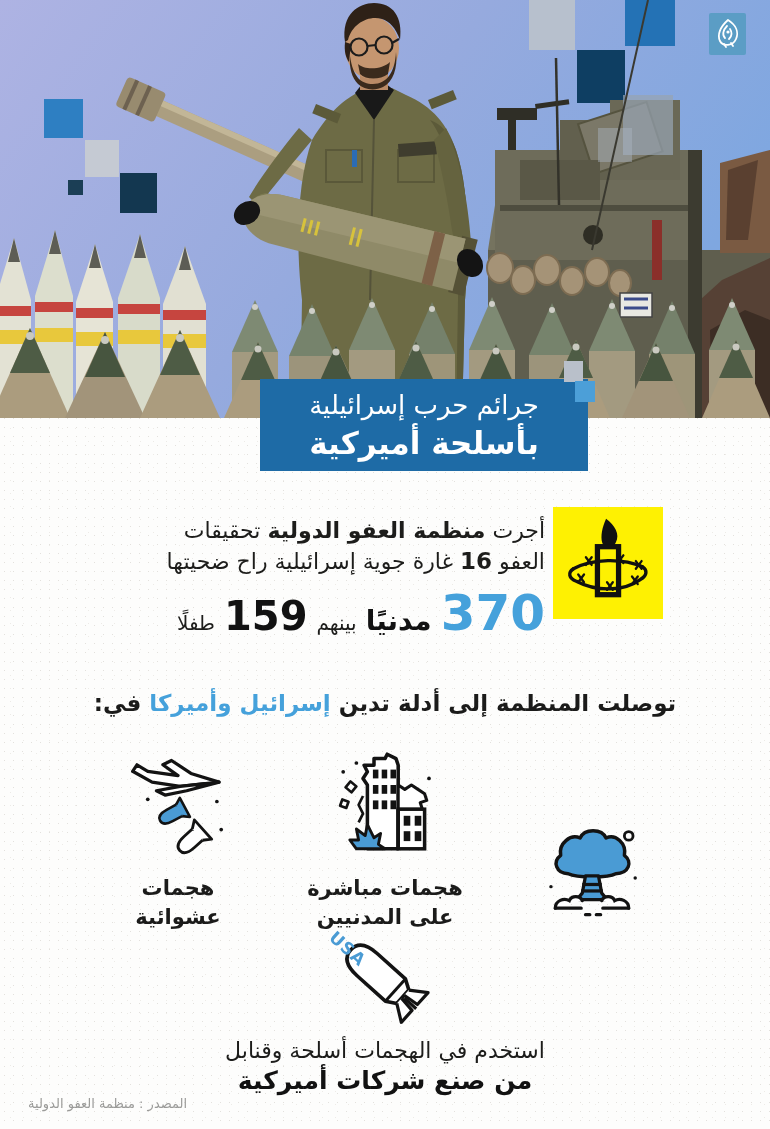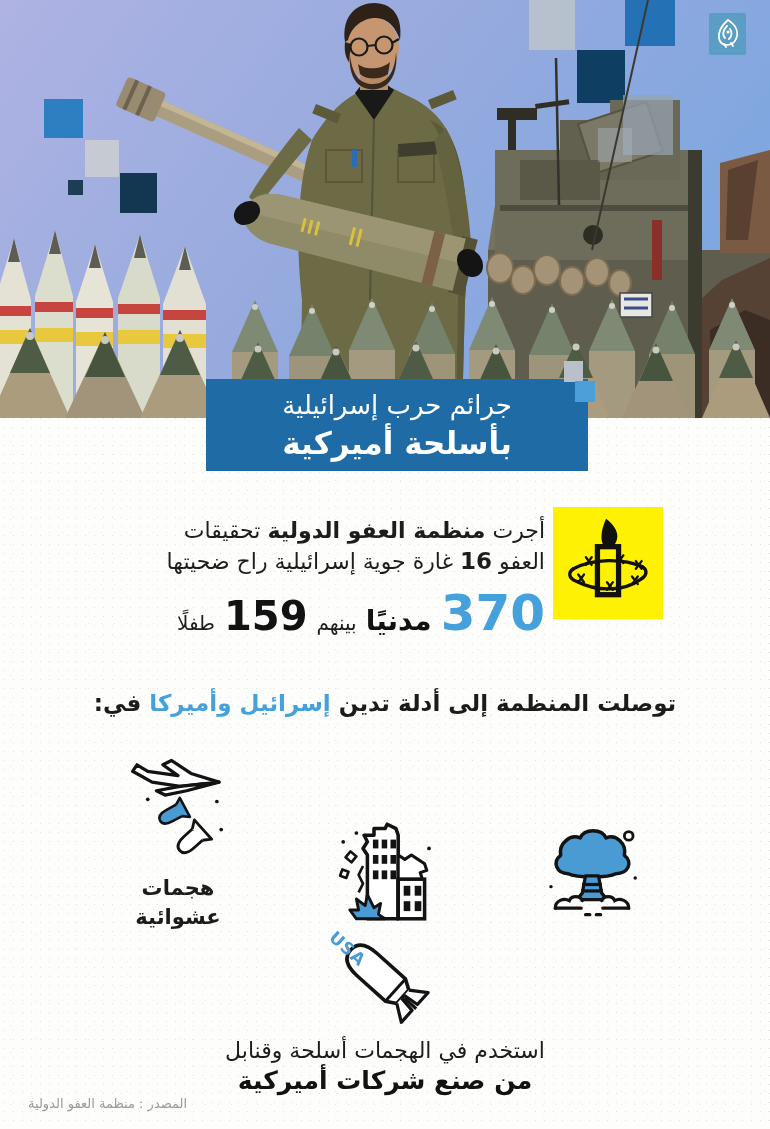--- a/index.html
+++ b/index.html
@@ -16,21 +16,21 @@
   }
   .photo { position:absolute; left:0; top:0; width:770px; height:418px; }
   .photo svg { display:block; }
 
   .aj-logo {
     position:absolute; left:auto; right:24px; top:13px; width:37px; height:42px;
     background:#5b9dc5; border-radius:2px; display:flex; align-items:center; justify-content:center;
   }
 
   .title-box {
-    position:absolute; top:379px; right:182px; width:382px; height:92px;
+    position:absolute; top:379px; right:182px; width:328px; height:92px;
     background:#1e6ba6; color:#ffffff; text-align:center;
     display:flex; flex-direction:column; justify-content:center; gap:2px;
     z-index:4;
   }
   .title-line1 { font-size:26px; font-weight:400; line-height:34px; letter-spacing:0.5px; }
   .title-line2 { font-size:31px; font-weight:700; line-height:38px; }
 
   .sq { position:absolute; z-index:5; }
   .sq-title-gray { right:187px; top:361px; width:19px; height:21px; background:#b9c0ca; }
   .sq-title-blue { right:175px; top:381px; width:20px; height:21px; background:#4c9fd8; }
@@ -471,20 +471,24 @@
             <rect x="16" y="28" width="7" height="7" transform="rotate(40 19 31)"></rect>
             <rect x="10" y="44" width="6" height="6" transform="rotate(20 13 47)"></rect>
             <path d="M30,40 L26,48 L30,56 L26,64"></path>
           </g>
           <circle cx="12" cy="18" r="1.7" fill="#131313"></circle>
           <circle cx="24" cy="10" r="1.7" fill="#131313"></circle>
           <circle cx="90" cy="24" r="1.7" fill="#131313"></circle>
           <line x1="62" y1="88" x2="62" y2="52" stroke="#131313" stroke-width="3.2"></line>
         </svg>
       </div>
+      <div class="lbl">
+        <div>هجمات مباشرة</div>
+        <div>على المدنيين</div>
+      </div>
     </div>
 
     <div class="finding">
       <div class="icon-wrap">
         <svg width="118" height="108" viewBox="0 0 100 100">
           <g fill="#ffffff" stroke="#131313" stroke-width="3" stroke-linejoin="round">
             <path d="M88,26 L62,18 L44,6 L36,10 L50,20 L22,16 L12,10 L8,16 L26,26 L52,30 Z"></path>
             <path d="M88,26 L58,34 L38,38 L30,34 L52,30 Z"></path>
           </g>
           <g transform="rotate(-28 44 56)">

